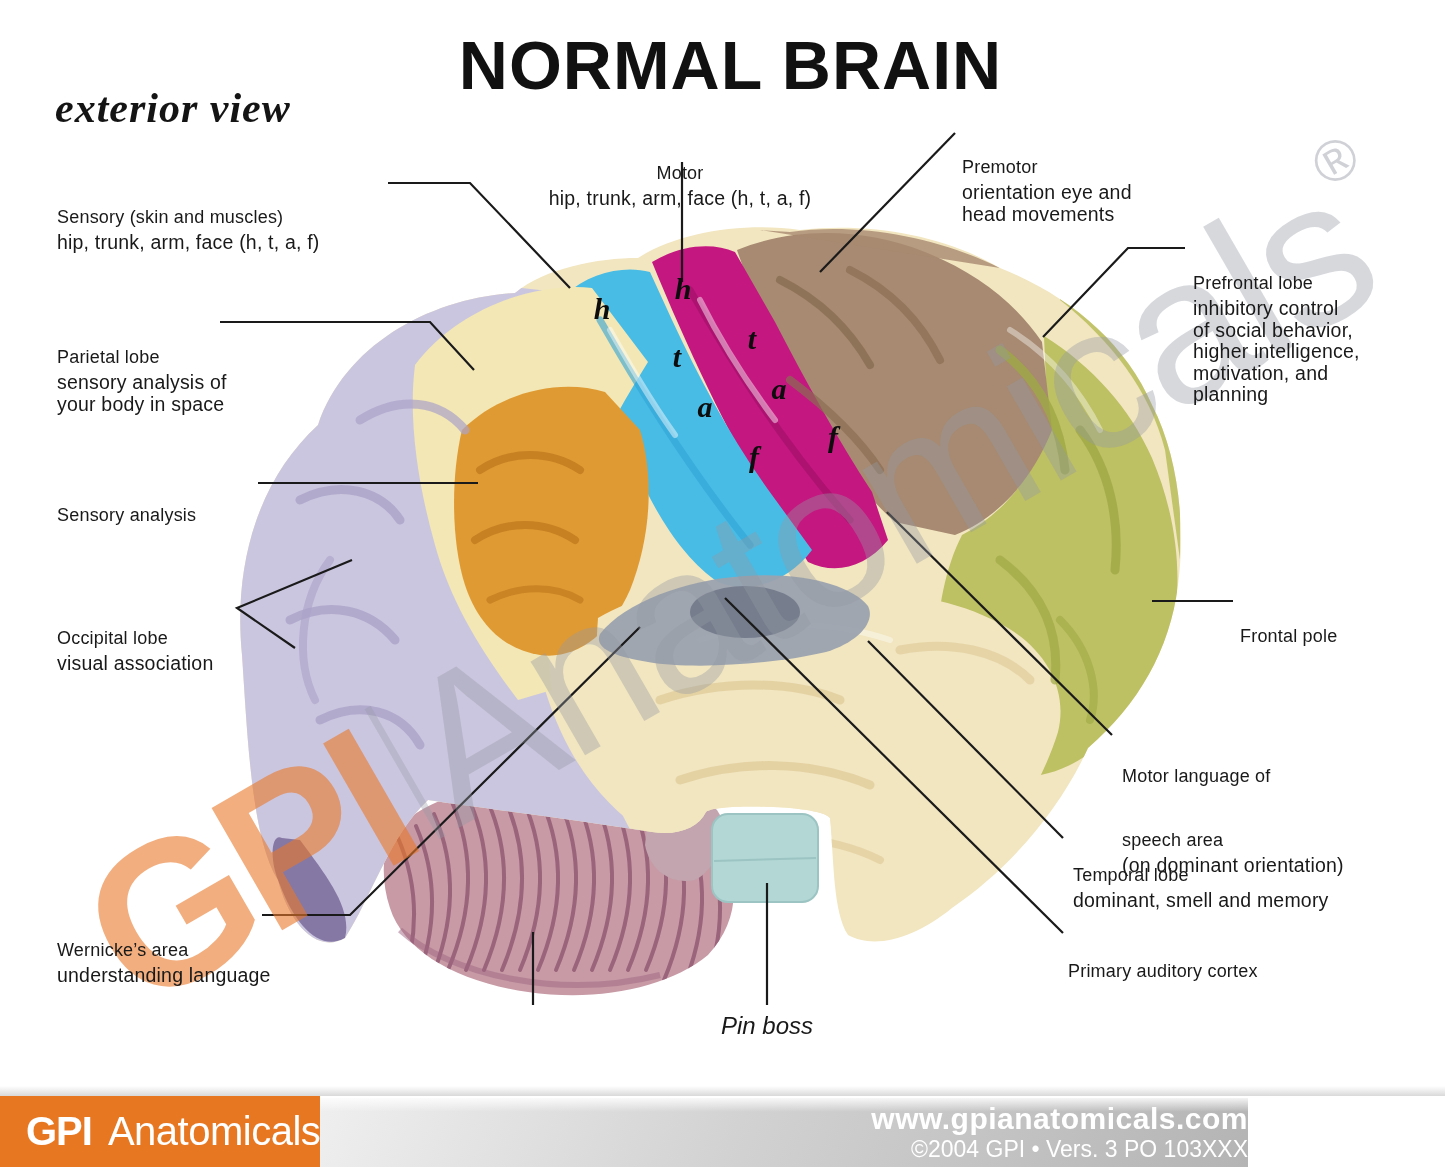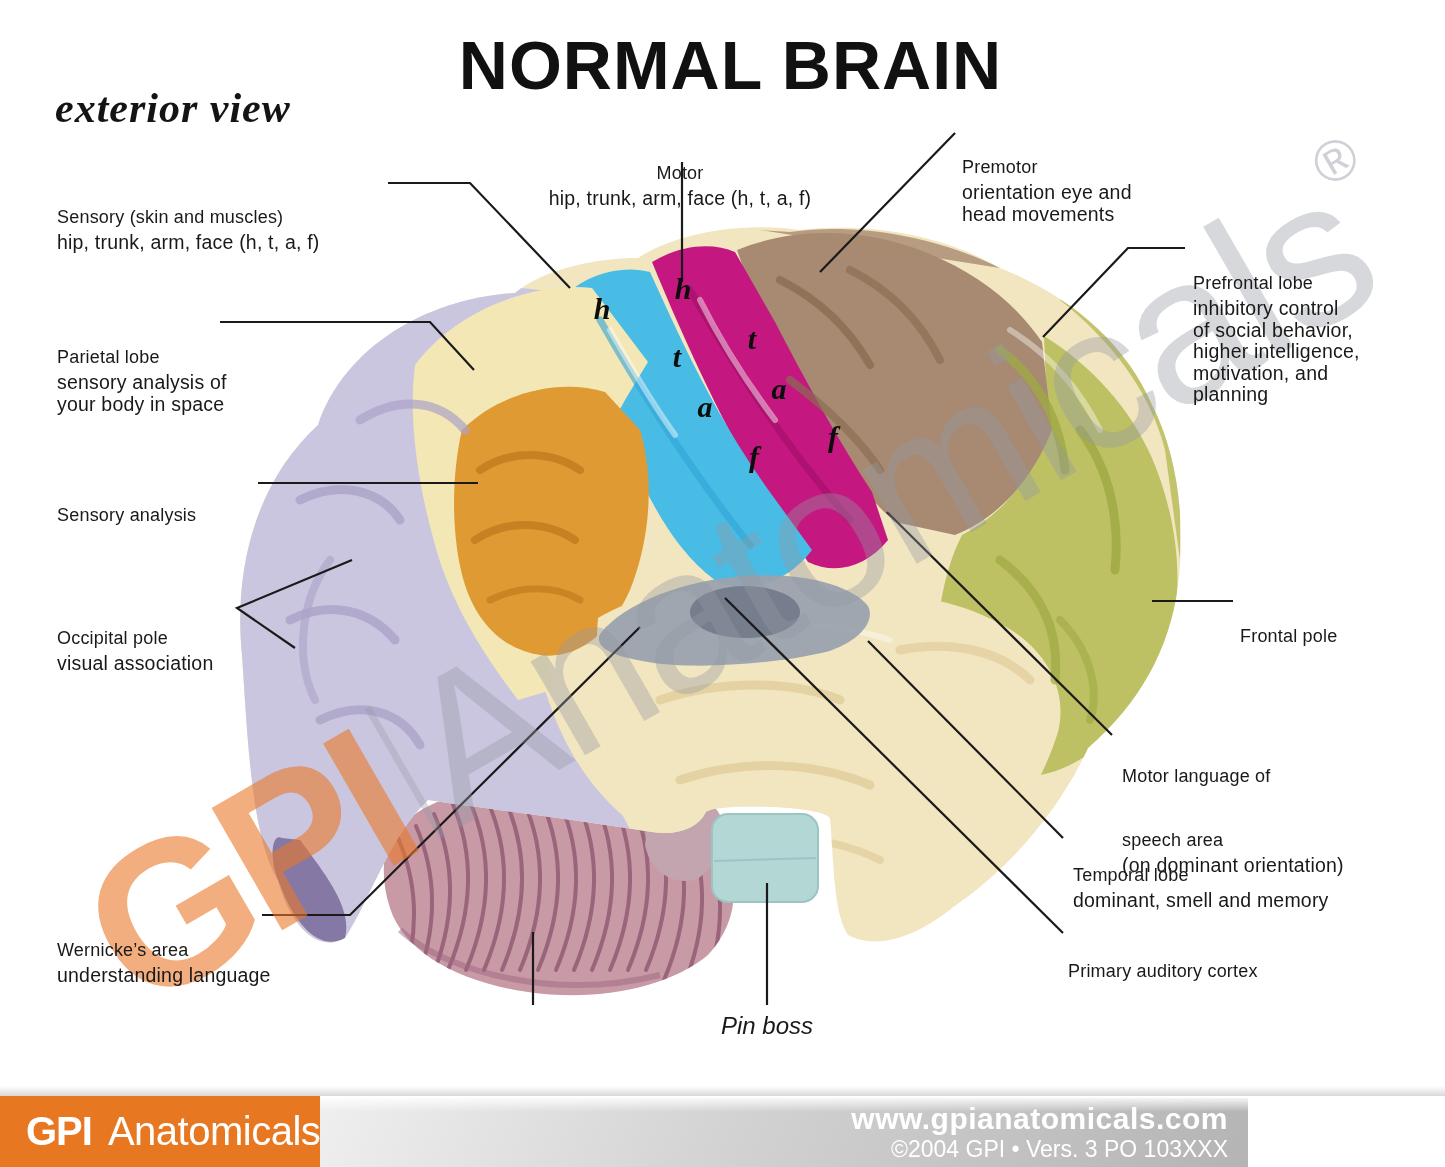--- a/index.html
+++ b/index.html
@@ -32,21 +32,21 @@
   .footer-orange{position:absolute;left:0;top:1096px;width:320px;height:71px;background:#E87722;
                  display:flex;align-items:center;padding-left:26px;box-sizing:border-box;}
   .f-gpi{font-weight:700;font-size:40px;color:#fff;letter-spacing:-1px;}
   .f-div{width:2px;height:40px;background:#fff;opacity:.9;margin:0 8px;}
   .f-name{font-weight:400;font-size:40px;color:#fff;letter-spacing:-.5px;}
   .f-reg{font-size:12px;color:#fff;align-self:flex-end;margin:0 0 10px 2px;}
   .footer-gray{position:absolute;left:320px;top:1098px;width:928px;height:69px;box-sizing:border-box;
                background:linear-gradient(180deg,rgba(255,255,255,.85),rgba(255,255,255,0) 20%),
                           linear-gradient(115deg,#efefef 0%,#d2d2d2 45%,#b4b4b4 100%);
                display:flex;flex-direction:column;justify-content:center;align-items:flex-end;
-               padding-right:20px;}
+               padding-right:0;}
   .f-web{font-size:30px;font-weight:700;color:#fff;line-height:34px;letter-spacing:.5px;}
   .f-copy{font-size:23px;color:#fff;line-height:27px;}
   .cb-line{stroke:#8F5671;stroke-width:4;fill:none;opacity:.8;stroke-linecap:round;}
 </style>
 </head>
 <body>
 
 <div class="canvas">
 
   <svg class="brain-svg" viewBox="0 0 1445 1167">
@@ -230,21 +230,21 @@
     <div class="t">Parietal lobe</div>
     <div class="s">sensory analysis of</div>
     <div class="s">your body in space</div>
   </div>
 
   <div class="lbl" style="left:57px;top:466px">
     <div class="t">Sensory analysis</div>
   </div>
 
   <div class="lbl" style="left:57px;top:589px">
-    <div class="t">Occipital pole</div>
+    <div class="t">Occipital lobe</div>
     <div class="s">visual association</div>
   </div>
 
   <div class="lbl" style="left:1240px;top:587px">
     <div class="t">Frontal pole</div>
   </div>
 
   <div class="lbl" style="left:1122px;top:727px">
     <div class="t">Motor language of</div>
     <div class="t">speech area</div>

